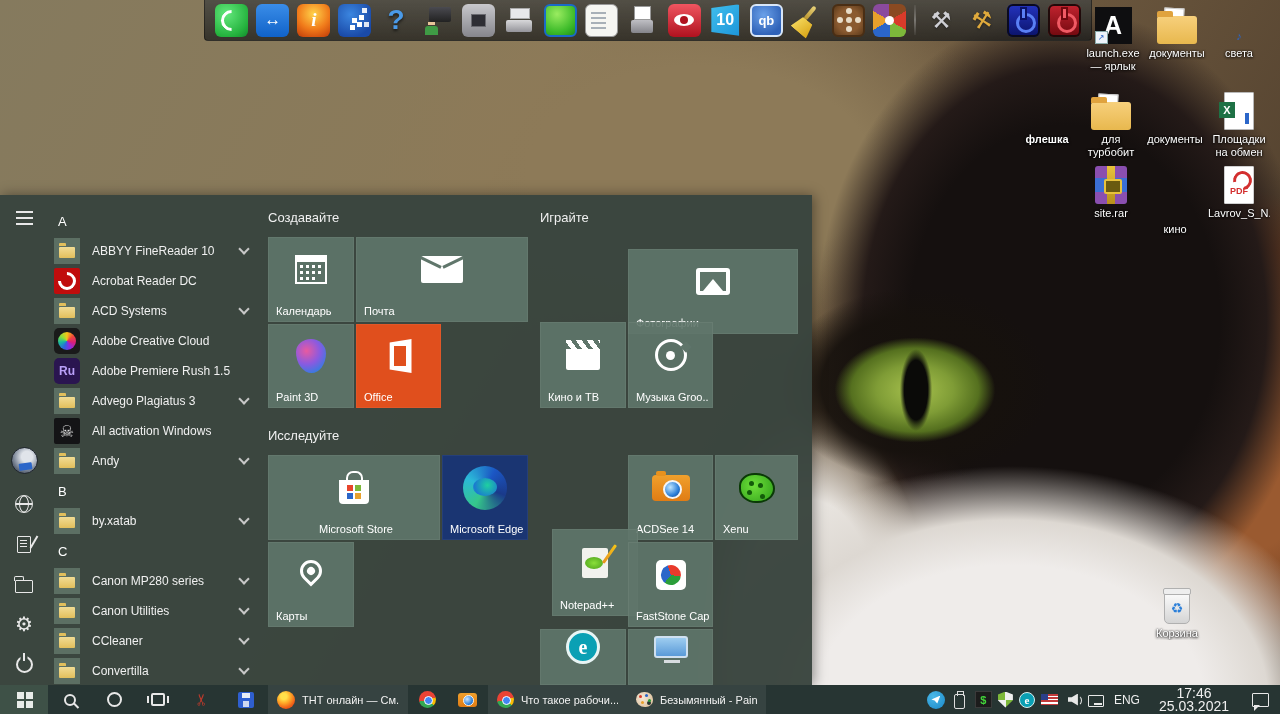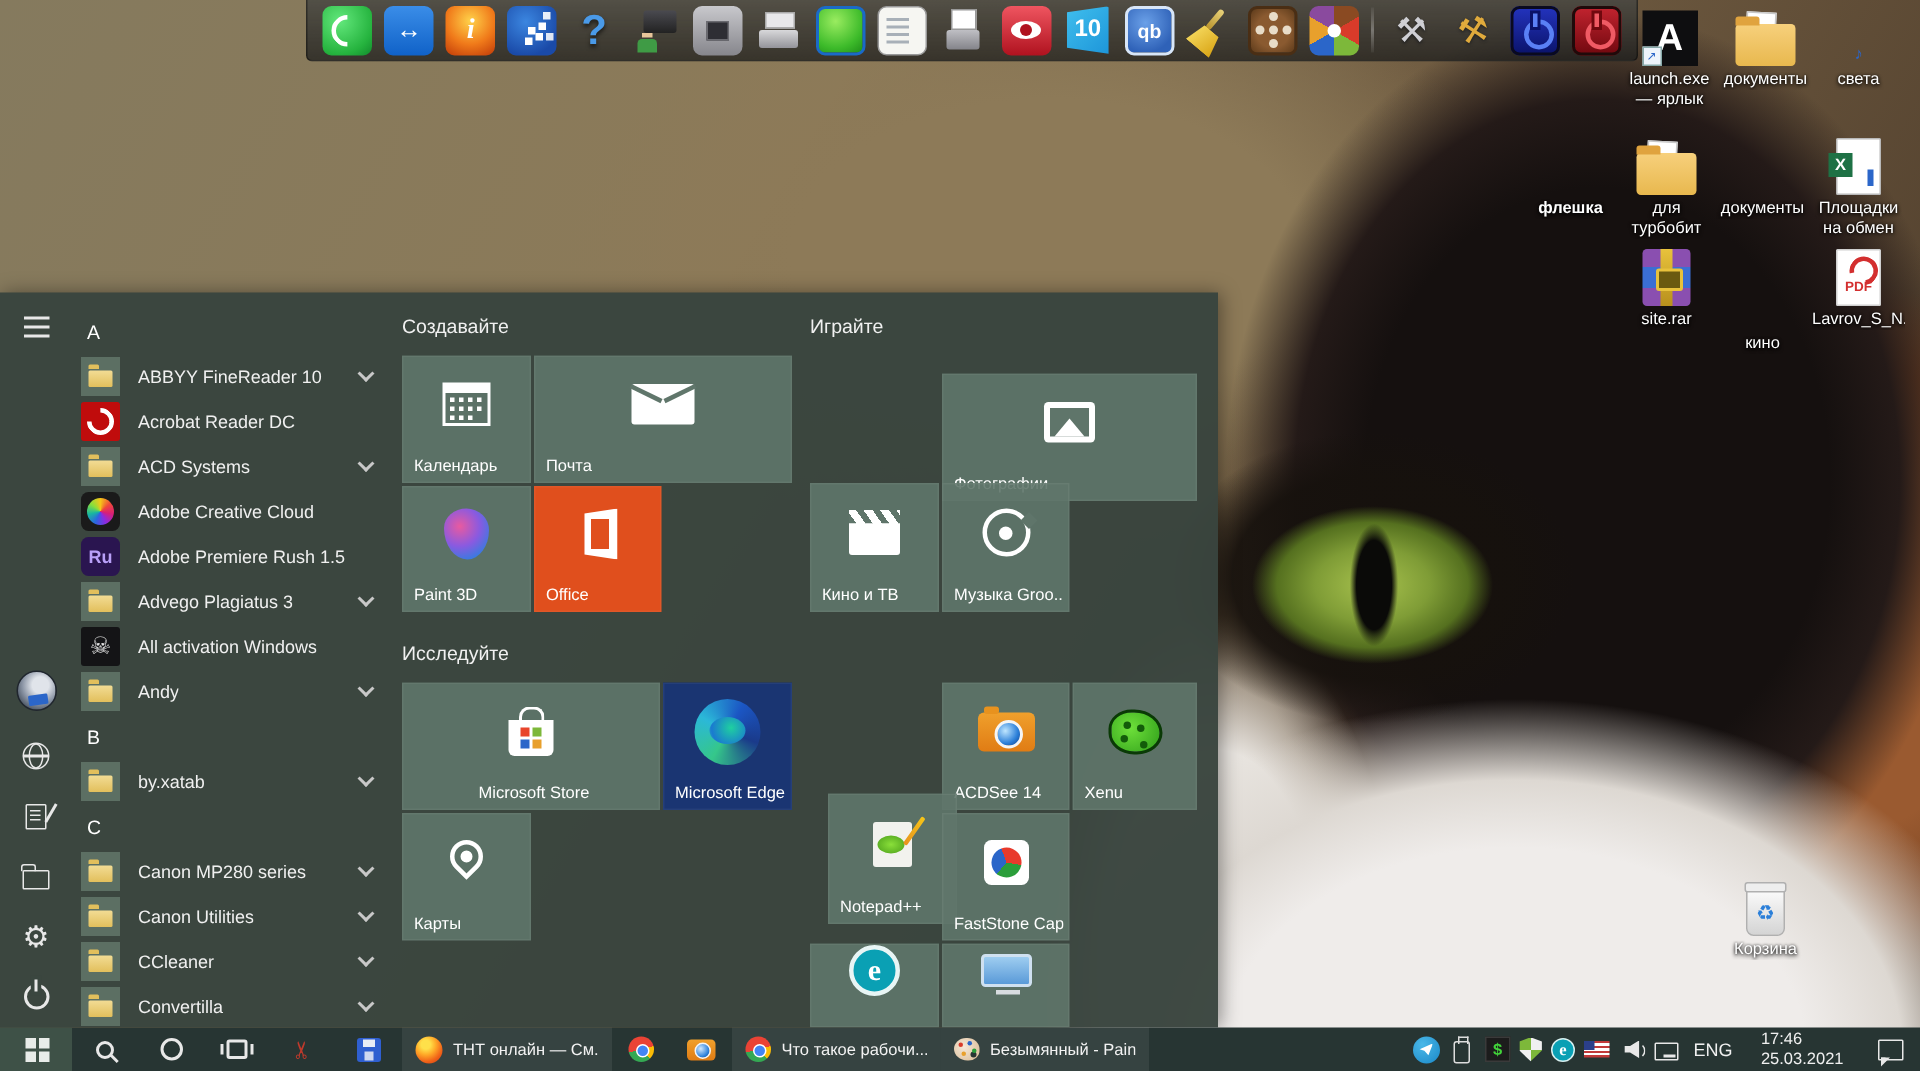--- a/index.html
+++ b/index.html
@@ -220,21 +220,21 @@
 .tr-def{width:15px;height:16px;background:conic-gradient(from 0deg at 50% 50%,#f0f0f0 0 90deg,#7db83a 90deg 180deg,#f0f0f0 180deg 270deg,#7db83a 270deg);clip-path:polygon(50% 0,100% 18%,100% 55%,50% 100%,0 55%,0 18%)}
 .tr-eset{background:#0aa0b4;border-radius:50%;border:1px solid #d8f0f0;width:16px;height:16px}
 .tr-eset::after{content:"e";color:#fff;font-size:11px;font-weight:bold;font-family:"Liberation Serif",serif}
 .tr-flag{width:17px;height:11px;background:repeating-linear-gradient(#c23a3a 0 1.6px,#fff 1.6px 3.2px);position:relative}
 .tr-flag::after{content:"";position:absolute;left:0;top:0;width:7px;height:6px;background:#2b3f8a}
 .tr-vol::before{content:"";width:10px;height:12px;background:#e8e8e8;clip-path:polygon(0 32%,38% 32%,100% 0,100% 100%,38% 68%,0 68%);display:block}
 .tr-vol::after{content:"";position:absolute;right:0;top:4px;width:9px;height:9px;border:1.5px solid transparent;border-right-color:#e8e8e8;border-radius:50%}
 .tr-net{width:16px;height:12px;border:1.5px solid #e8e8e8;border-radius:1px;margin-top:2px}
 .tr-net::after{content:"";position:absolute;bottom:1px;left:5px;width:8px;height:1.5px;background:#e8e8e8}
 .lang{font-size:12px;color:#f0f0f0;padding:0 6px;display:flex;align-items:center}
-.clock{font-size:11px;line-height:12.5px;color:#f0f0f0;text-align:left;padding:0 9px}
+.clock{font-size:14px;line-height:12.5px;color:#f0f0f0;text-align:center;padding:0 9px}
 .g-action{width:17px;height:14px;border:1.5px solid #e8e8e8;border-radius:1px;position:relative}
 .g-action::after{content:"";position:absolute;left:1px;bottom:-5px;width:0;height:0;border:3px solid transparent;border-top-color:#e8e8e8;border-left-color:#e8e8e8}
 </style>
 </head>
 <body>
 
 <div class="wall"></div>
 
 <div class="dock">
 

